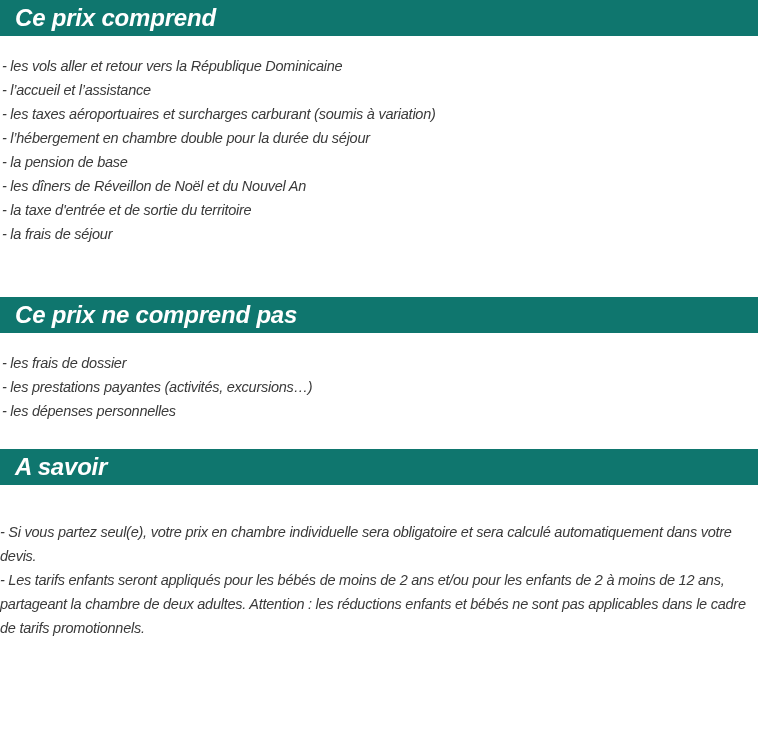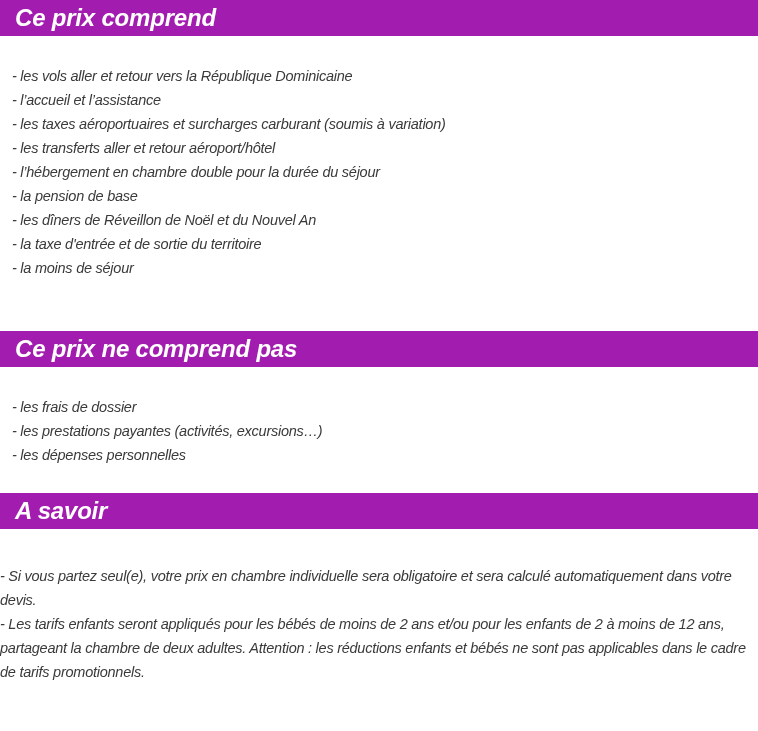--- a/index.html
+++ b/index.html
@@ -8,38 +8,38 @@
       background: #ffffff;
     }
     body {
       width: 758px;
       height: 731px;
       overflow: hidden;
       font-family: "Liberation Sans", "DejaVu Sans", sans-serif;
       color: #3a3a3a;
     }
     .section-header {
-      background: #a21caf;
+      background: #0f766e;
       height: 36px;
       box-sizing: border-box;
       padding-left: 15px;
       display: flex;
       align-items: center;
     }
     .section-title {
       color: #ffffff;
       font-style: italic;
       font-weight: bold;
       font-size: 24px;
       letter-spacing: -0.2px;
       line-height: 36px;
     }
     .list {
       list-style: none;
-      margin: 12px;
+      margin: 2px;
       padding: 0;
     }
     .list-item, .para {
       font-style: italic;
       font-size: 14.5px;
       line-height: 24px;
       letter-spacing: -0.25px;
       color: #3a3a3a;
       margin: 0;
     }
@@ -54,26 +54,25 @@
 <body>
 
 <div id="sec1" class="section">
   <div class="section-header">
     <span class="section-title">Ce prix comprend</span>
   </div>
   <ul class="list">
     <li class="list-item">- les vols aller et retour vers la République Dominicaine</li>
     <li class="list-item">- l’accueil et l’assistance</li>
     <li class="list-item">- les taxes aéroportuaires et surcharges carburant (soumis à variation)</li>
-    <li class="list-item">- les transferts aller et retour aéroport/hôtel</li>
     <li class="list-item">- l’hébergement en chambre double pour la durée du séjour</li>
     <li class="list-item">- la pension de base</li>
     <li class="list-item">- les dîners de Réveillon de Noël et du Nouvel An</li>
     <li class="list-item">- la taxe d'entrée et de sortie du territoire</li>
-    <li class="list-item">- la moins de séjour</li>
+    <li class="list-item">- la frais de séjour</li>
   </ul>
 </div>
 
 <div id="sec2" class="section">
   <div class="section-header">
     <span class="section-title">Ce prix ne comprend pas</span>
   </div>
   <ul class="list">
     <li class="list-item">- les frais de dossier</li>
     <li class="list-item">- les prestations payantes (activités, excursions…)</li>

